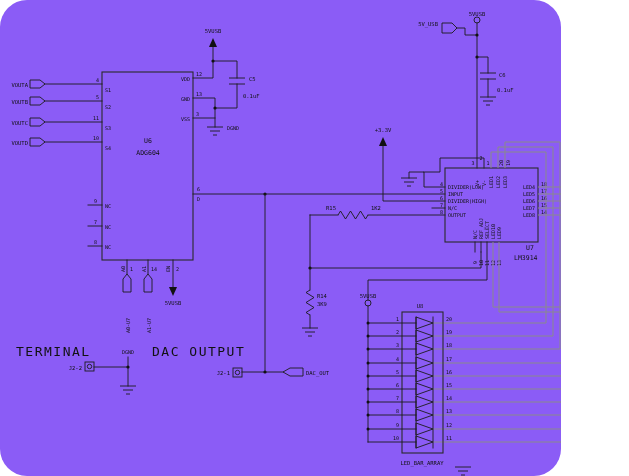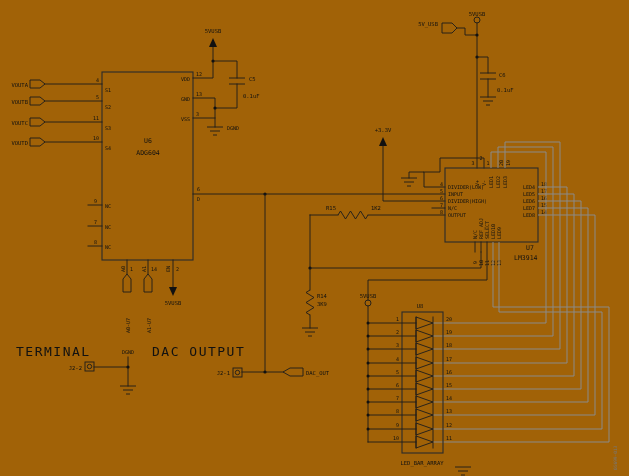--- a/index.html
+++ b/index.html
@@ -1,17 +1,17 @@
 <!DOCTYPE html>
 <html><head>
 <meta charset="utf-8">
 <style>
   html,body{margin:0;padding:0;background:#fff;}
-  .stage{position:relative;width:629px;height:476px;background:#a16207;overflow:hidden;
-         font-family:"DejaVu Sans Mono",monospace;}
+  .stage{position:relative;width:561px;height:476px;background:#8b5cf6;overflow:hidden;
+         font-family:"DejaVu Sans Mono",monospace;border-radius:27px;}
   svg{display:block}
   .w{stroke:#1c1c1c;stroke-width:.9;fill:none;stroke-linecap:square}
   .g{stroke:#8a8a8a;stroke-width:1;fill:none}
   .box{stroke:#2a2a2a;stroke-width:1.1;fill:none}
   .sym{stroke:#1c1c1c;stroke-width:.9;fill:none}
   .fil{fill:#111;stroke:none}
   .dot{fill:#111;stroke:none}
   text{fill:#111;font-family:"DejaVu Sans Mono",monospace}
   .t4{font-size:5px}
   .t5{font-size:5.5px}

